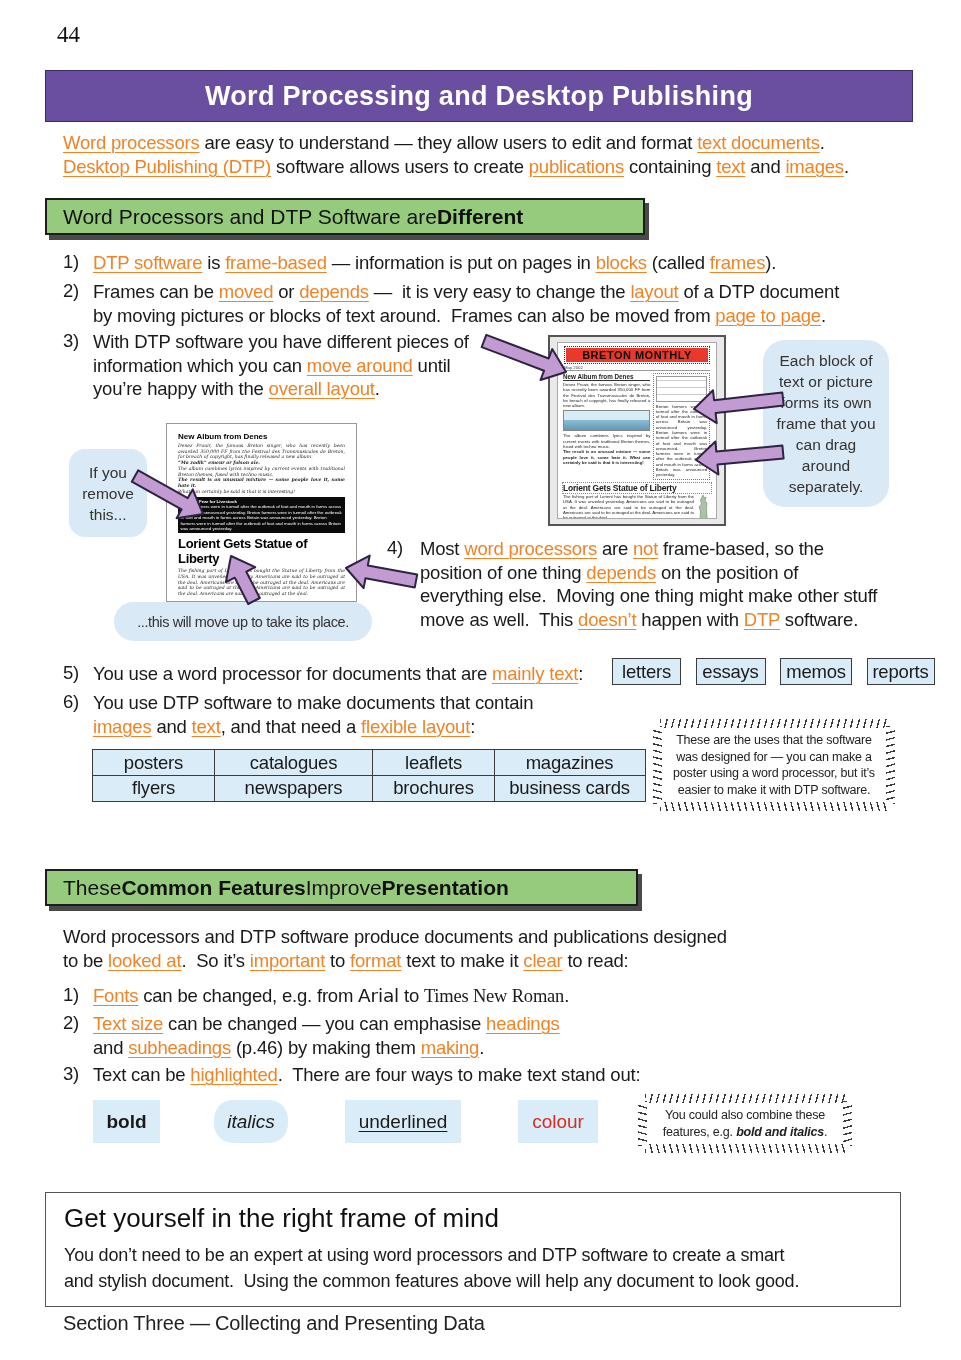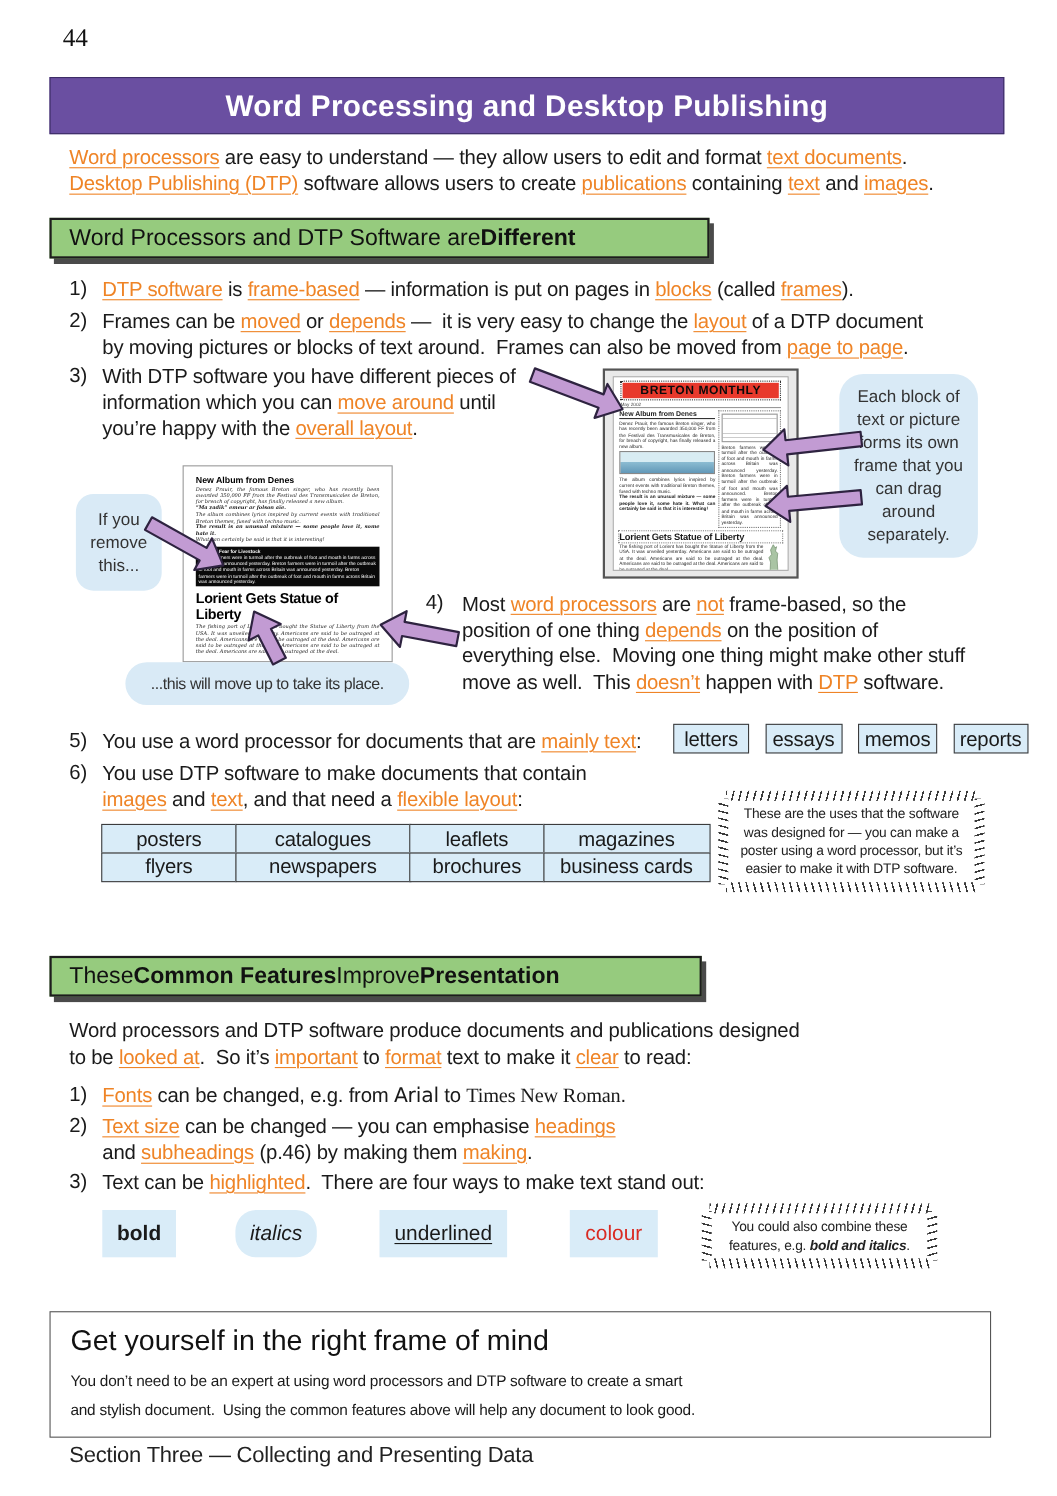--- a/index.html
+++ b/index.html
@@ -42,21 +42,21 @@
   #bubble-remove{left:69px;top:449px;width:78px;height:88px;border-radius:16px;font-size:15.5px;line-height:21px;padding:4px;}
   #bubble-moveup{left:114px;top:602px;width:258px;height:39px;border-radius:20px;font-size:14.5px;letter-spacing:-.4px;white-space:nowrap;}
   #bubble-eachblock{left:763px;top:340px;width:126px;height:167px;border-radius:22px;font-size:15.5px;line-height:21px;padding:8px;}
   
   .hl{position:absolute;top:1100px;height:43px;background:var(--cellblue,#d9ecf8);display:flex;align-items:center;
       justify-content:center;font-size:19px;}
   
   .framebox{position:absolute;left:45px;top:1192px;width:856px;height:115px;border:1.5px solid #555;
             box-sizing:border-box;padding:8px 18px;}
   .framebox .fb-title{font-size:26px;color:#111;margin:2px 0 8px;}
-  .fb-line{font-size:14px;line-height:26px;letter-spacing:-.2px;white-space:pre;}
+  .fb-line{font-size:18px;line-height:26px;letter-spacing:-.2px;white-space:pre;}
   .footer{position:absolute;left:63px;top:1312px;font-size:20px;color:#222;letter-spacing:-.2px;}
   
   .mock-right{position:absolute;left:548px;top:335px;width:178px;height:191px;border:2px solid #555;
               background:#e9e9e9;padding:5px 7px;box-sizing:border-box;}
   .mock-page{background:#fff;border:1px solid #aaa;height:100%;box-sizing:border-box;padding:3px 5px;overflow:hidden;}
   .masthead{background:var(--red,#e8392c);color:#0a0a0a;font-weight:bold;font-size:11px;text-align:center;
             letter-spacing:.5px;outline:1px dotted #333;outline-offset:1px;margin:2px 3px 3px;padding:1px 0;}
   .dateline{font-size:4.3px;color:#444;border-bottom:.5px solid #999;margin:0 1px 2px;}
   .mock-cols{display:flex;gap:3px;}
   .mcol1{width:59%;} .mcol2{width:38%;border:1px dotted #777;padding:1.5px;box-sizing:border-box;}

